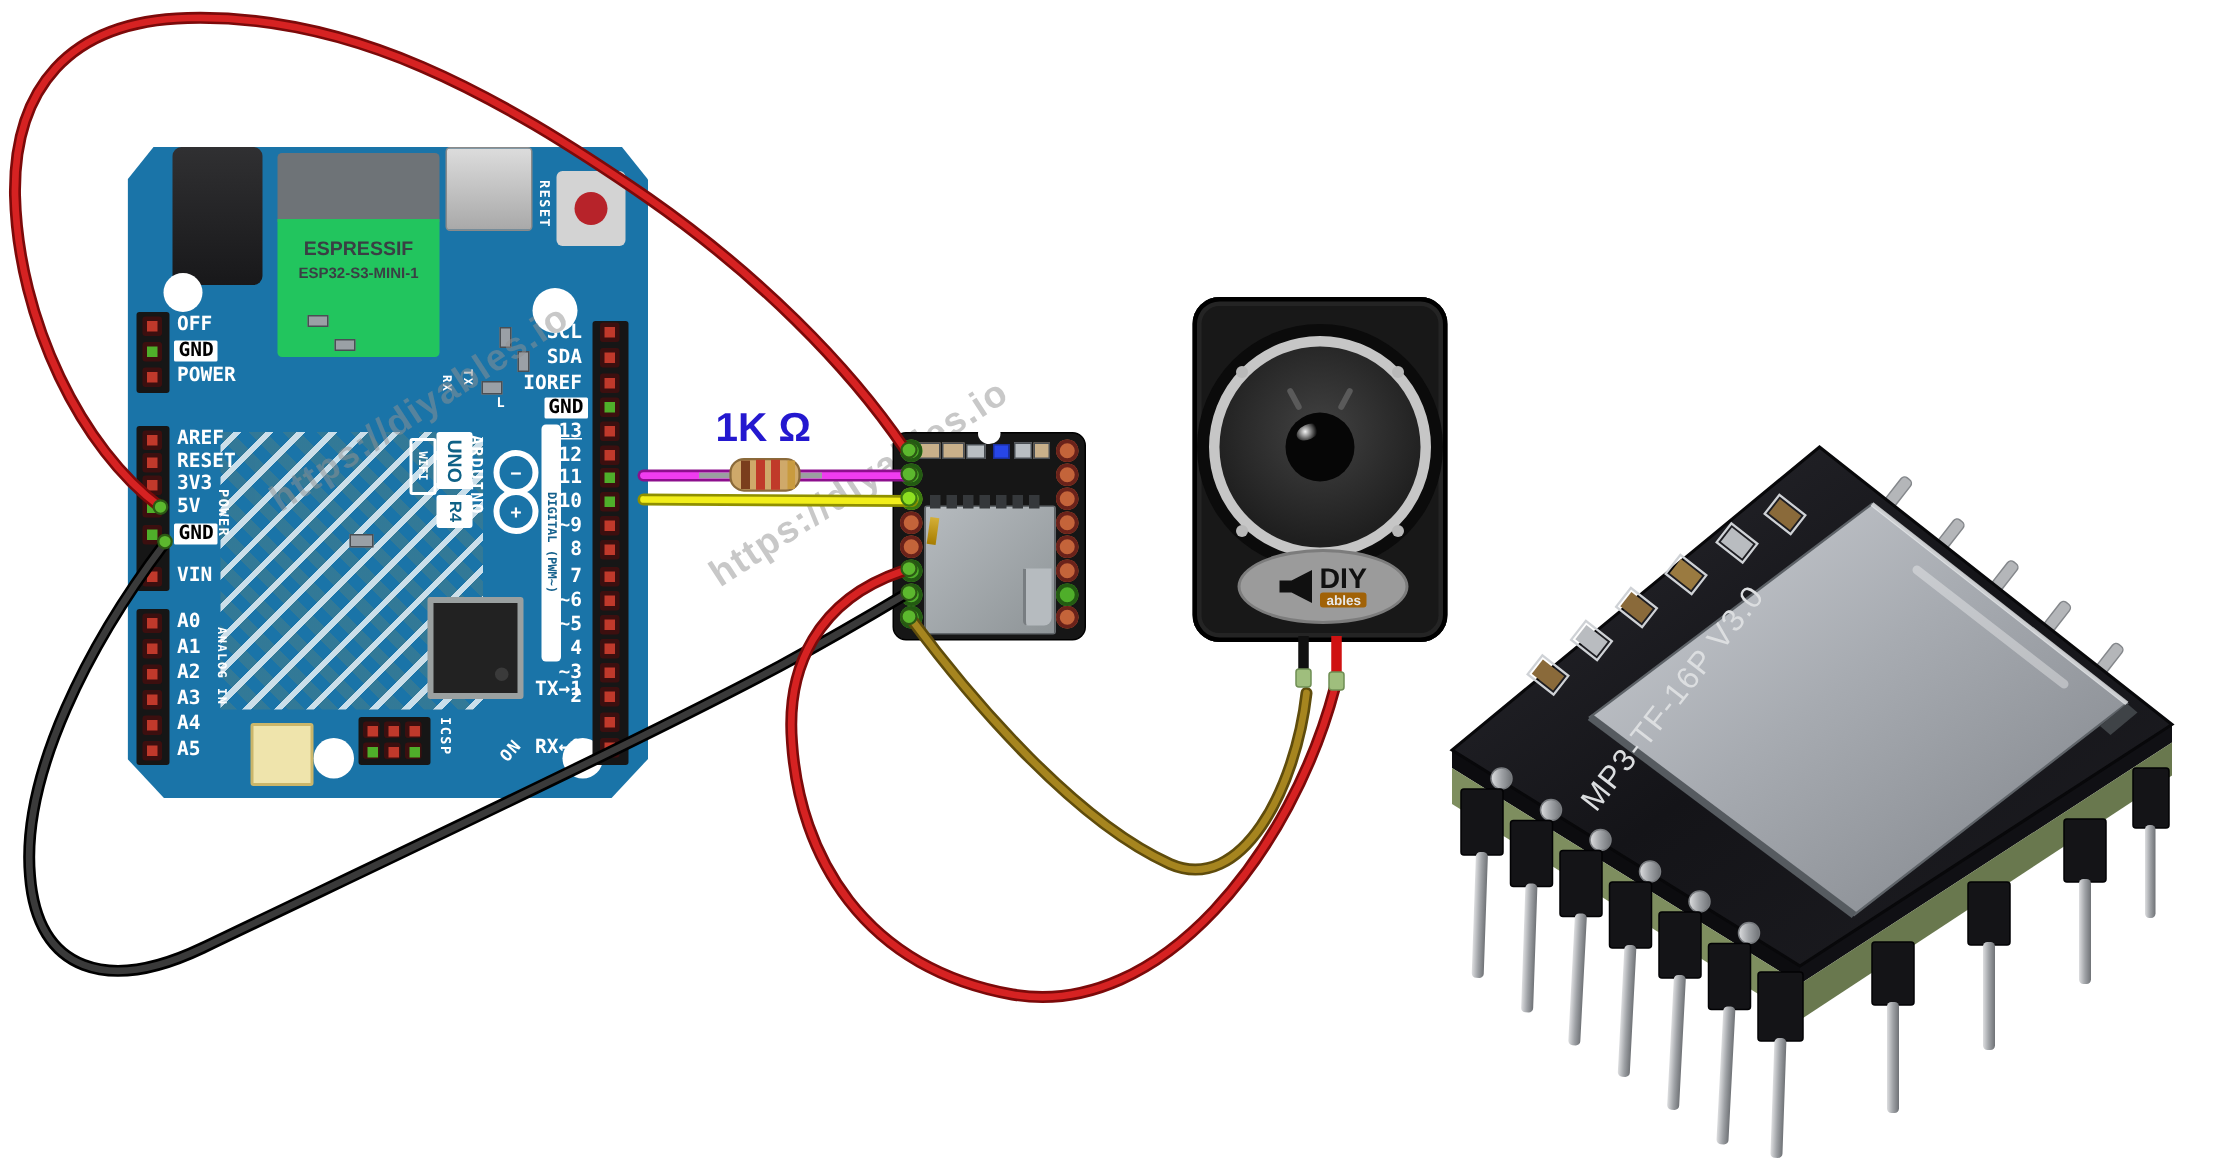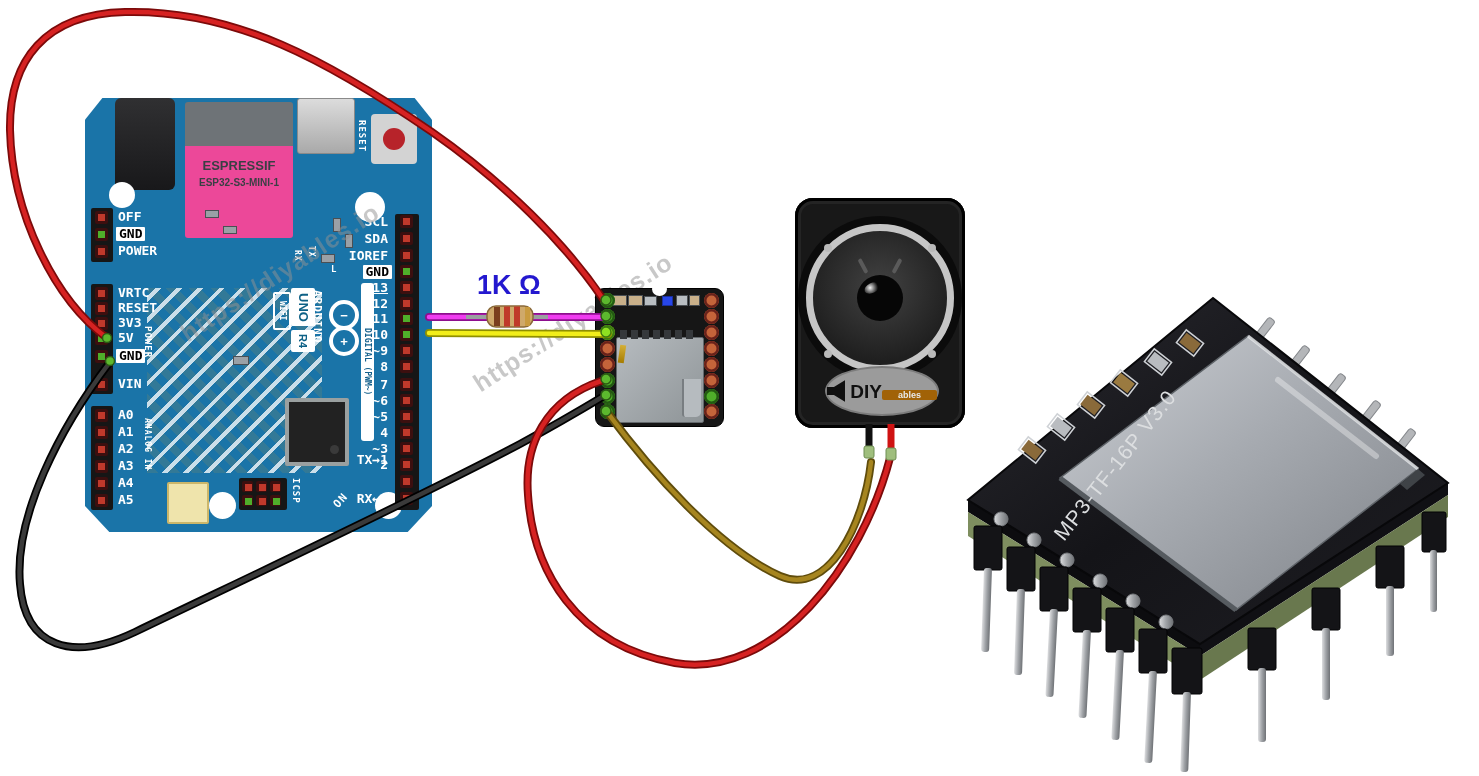--- a/index.html
+++ b/index.html
@@ -45,40 +45,40 @@
         border:7px solid #c6c6c6;background:radial-gradient(circle at 50% 42%,#424242,#1f1f1f 72%);}
   .dome{position:absolute;left:62px;top:77px;width:46px;height:46px;border-radius:50%;background:#060606;}
   .dome::after{content:"";position:absolute;left:7px;top:8px;width:16px;height:10px;border-radius:50%;
         background:radial-gradient(circle at 40% 40%,rgba(255,255,255,.95),rgba(255,255,255,0) 70%);transform:rotate(-25deg);}
   .whisk{position:absolute;width:4px;height:16px;background:#5a5a5a;border-radius:2px;}
   .screw{position:absolute;width:8px;height:8px;border-radius:50%;background:#b9b9b9;}
   .badge{position:absolute;left:30px;top:168px;width:110px;height:46px;border-radius:50%;background:#9b9b9b;
          border:2px solid #7c7c7c;display:flex;align-items:center;justify-content:center;gap:5px;}
   .spk-glyph{width:22px;height:22px;background:#101010;
              clip-path:polygon(0 32%,38% 32%,100% 0,100% 100%,38% 68%,0 68%);}
-  .badge-col{display:flex;flex-direction:row;align-items:flex-end;}
+  .badge-col{display:flex;flex-direction:column;align-items:flex-end;}
   .badge-main{font:900 19px "Liberation Sans",sans-serif;color:#101010;line-height:17px;}
-  .badge-sub{font:bold 9px "Liberation Sans",sans-serif;color:#e8e8e8;background:#a16207;padding:0 16px;border-radius:2px;}
+  .badge-sub{font:bold 9px "Liberation Sans",sans-serif;color:#e8e8e8;background:#a16207;padding:0 4px;border-radius:2px;}
   
   .wm2{z-index:2;}
   .wires{position:absolute;left:0;top:0;z-index:6;pointer-events:none;}
   .photo{position:absolute;left:948px;top:288px;z-index:3;}
   .txt{z-index:8;}
 </style>
 </head>
 <body>
 
 <div class="canvas">
 
 
   <div class="board">
 
     <div class="abs" style="left:30px;top:0;width:60px;height:92px;background:linear-gradient(#303032,#18181a);border-radius:6px;"></div>
     <div class="abs" style="left:100px;top:4px;width:108px;height:46px;background:#6e7377;border-radius:3px 3px 0 0;"></div>
-    <div class="abs" style="left:100px;top:48px;width:108px;height:92px;background:#ec4899;border-radius:0 0 3px 3px;text-align:center;">
+    <div class="abs" style="left:100px;top:48px;width:108px;height:92px;background:#22c55e;border-radius:0 0 3px 3px;text-align:center;">
       <div style="margin-top:12px;font:bold 13px 'Liberation Sans',sans-serif;color:#3a3f44;">ESPRESSIF</div>
       <div style="margin-top:4px;font:bold 10px 'Liberation Sans',sans-serif;color:#3a3f44;">ESP32-S3-MINI-1</div>
     </div>
     <div class="abs" style="left:212px;top:0;width:56px;height:54px;background:linear-gradient(#dcdcdc,#a9a9a9);border:1px solid #8a8a8a;border-radius:3px;"></div>
     <div class="abs" style="left:286px;top:16px;width:46px;height:50px;background:#d3d3d3;border-radius:4px;">
       <div class="abs" style="left:12px;top:14px;width:22px;height:22px;border-radius:50%;background:#b7232a;"></div>
     </div>
     <div class="vlbl vt" style="left:272px;top:22px;height:60px;">RESET</div>
 
     <div class="hole" style="left:24px;top:84px;width:26px;height:26px;"></div>
@@ -98,21 +98,21 @@
     <div class="plbl wbox" style="left:31px;top:129px;">GND</div>
     <div class="plbl" style="left:33px;top:146px;">POWER</div>
 
     <div class="strip" style="left:6px;top:186px;width:22px;height:110px;"></div>
     <div class="pin" style="left:10px;top:189px;"></div>
     <div class="pin" style="left:10px;top:204px;"></div>
     <div class="pin" style="left:10px;top:219px;"></div>
     <div class="pin green" style="left:10px;top:234px;"></div>
     <div class="pin green" style="left:10px;top:252px;"></div>
     <div class="pin" style="left:10px;top:280px;"></div>
-    <div class="plbl" style="left:33px;top:188px;">VRTC</div>
+    <div class="plbl" style="left:33px;top:188px;">AREF</div>
     <div class="plbl" style="left:33px;top:203px;">RESET</div>
     <div class="plbl" style="left:33px;top:218px;">3V3</div>
     <div class="plbl" style="left:33px;top:233px;">5V</div>
     <div class="plbl wbox" style="left:31px;top:251px;">GND</div>
     <div class="plbl" style="left:33px;top:279px;">VIN</div>
     <div class="vlbl vt" style="left:58px;top:228px;height:64px;">POWER</div>
 
     <div class="strip" style="left:6px;top:308px;width:22px;height:104px;"></div>
     <div class="pin" style="left:10px;top:311px;"></div>
     <div class="pin" style="left:10px;top:328px;"></div>

